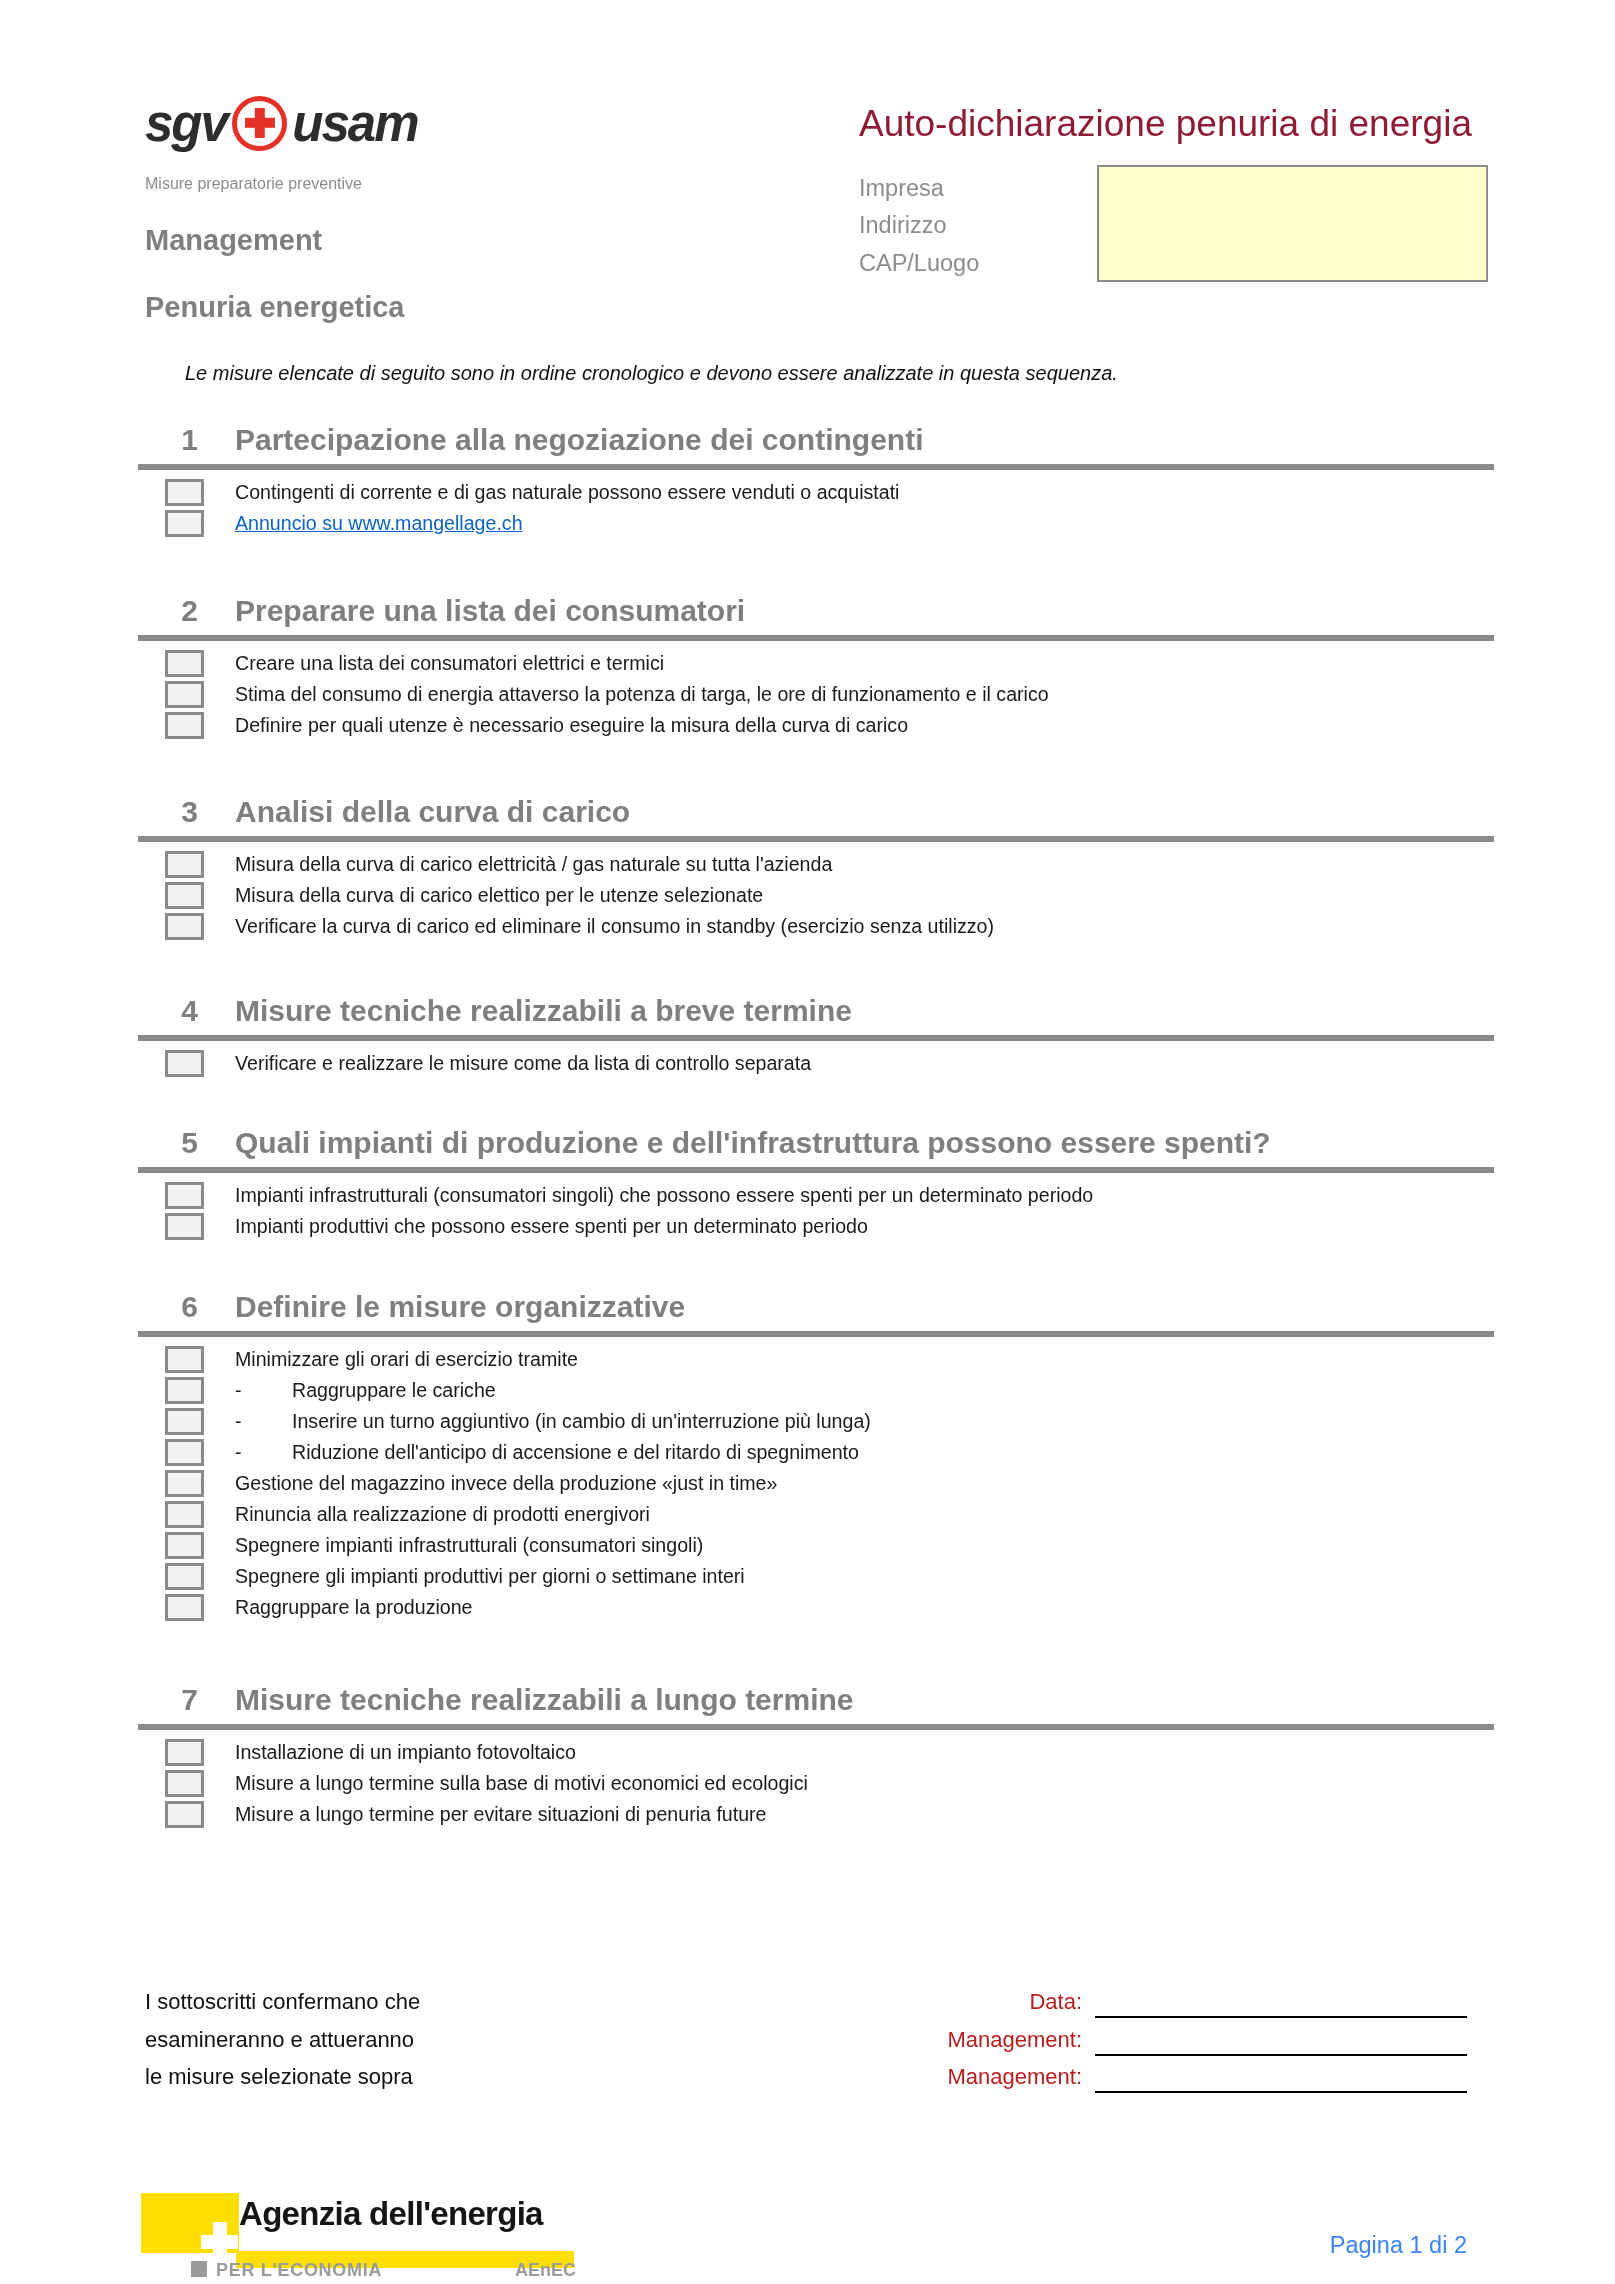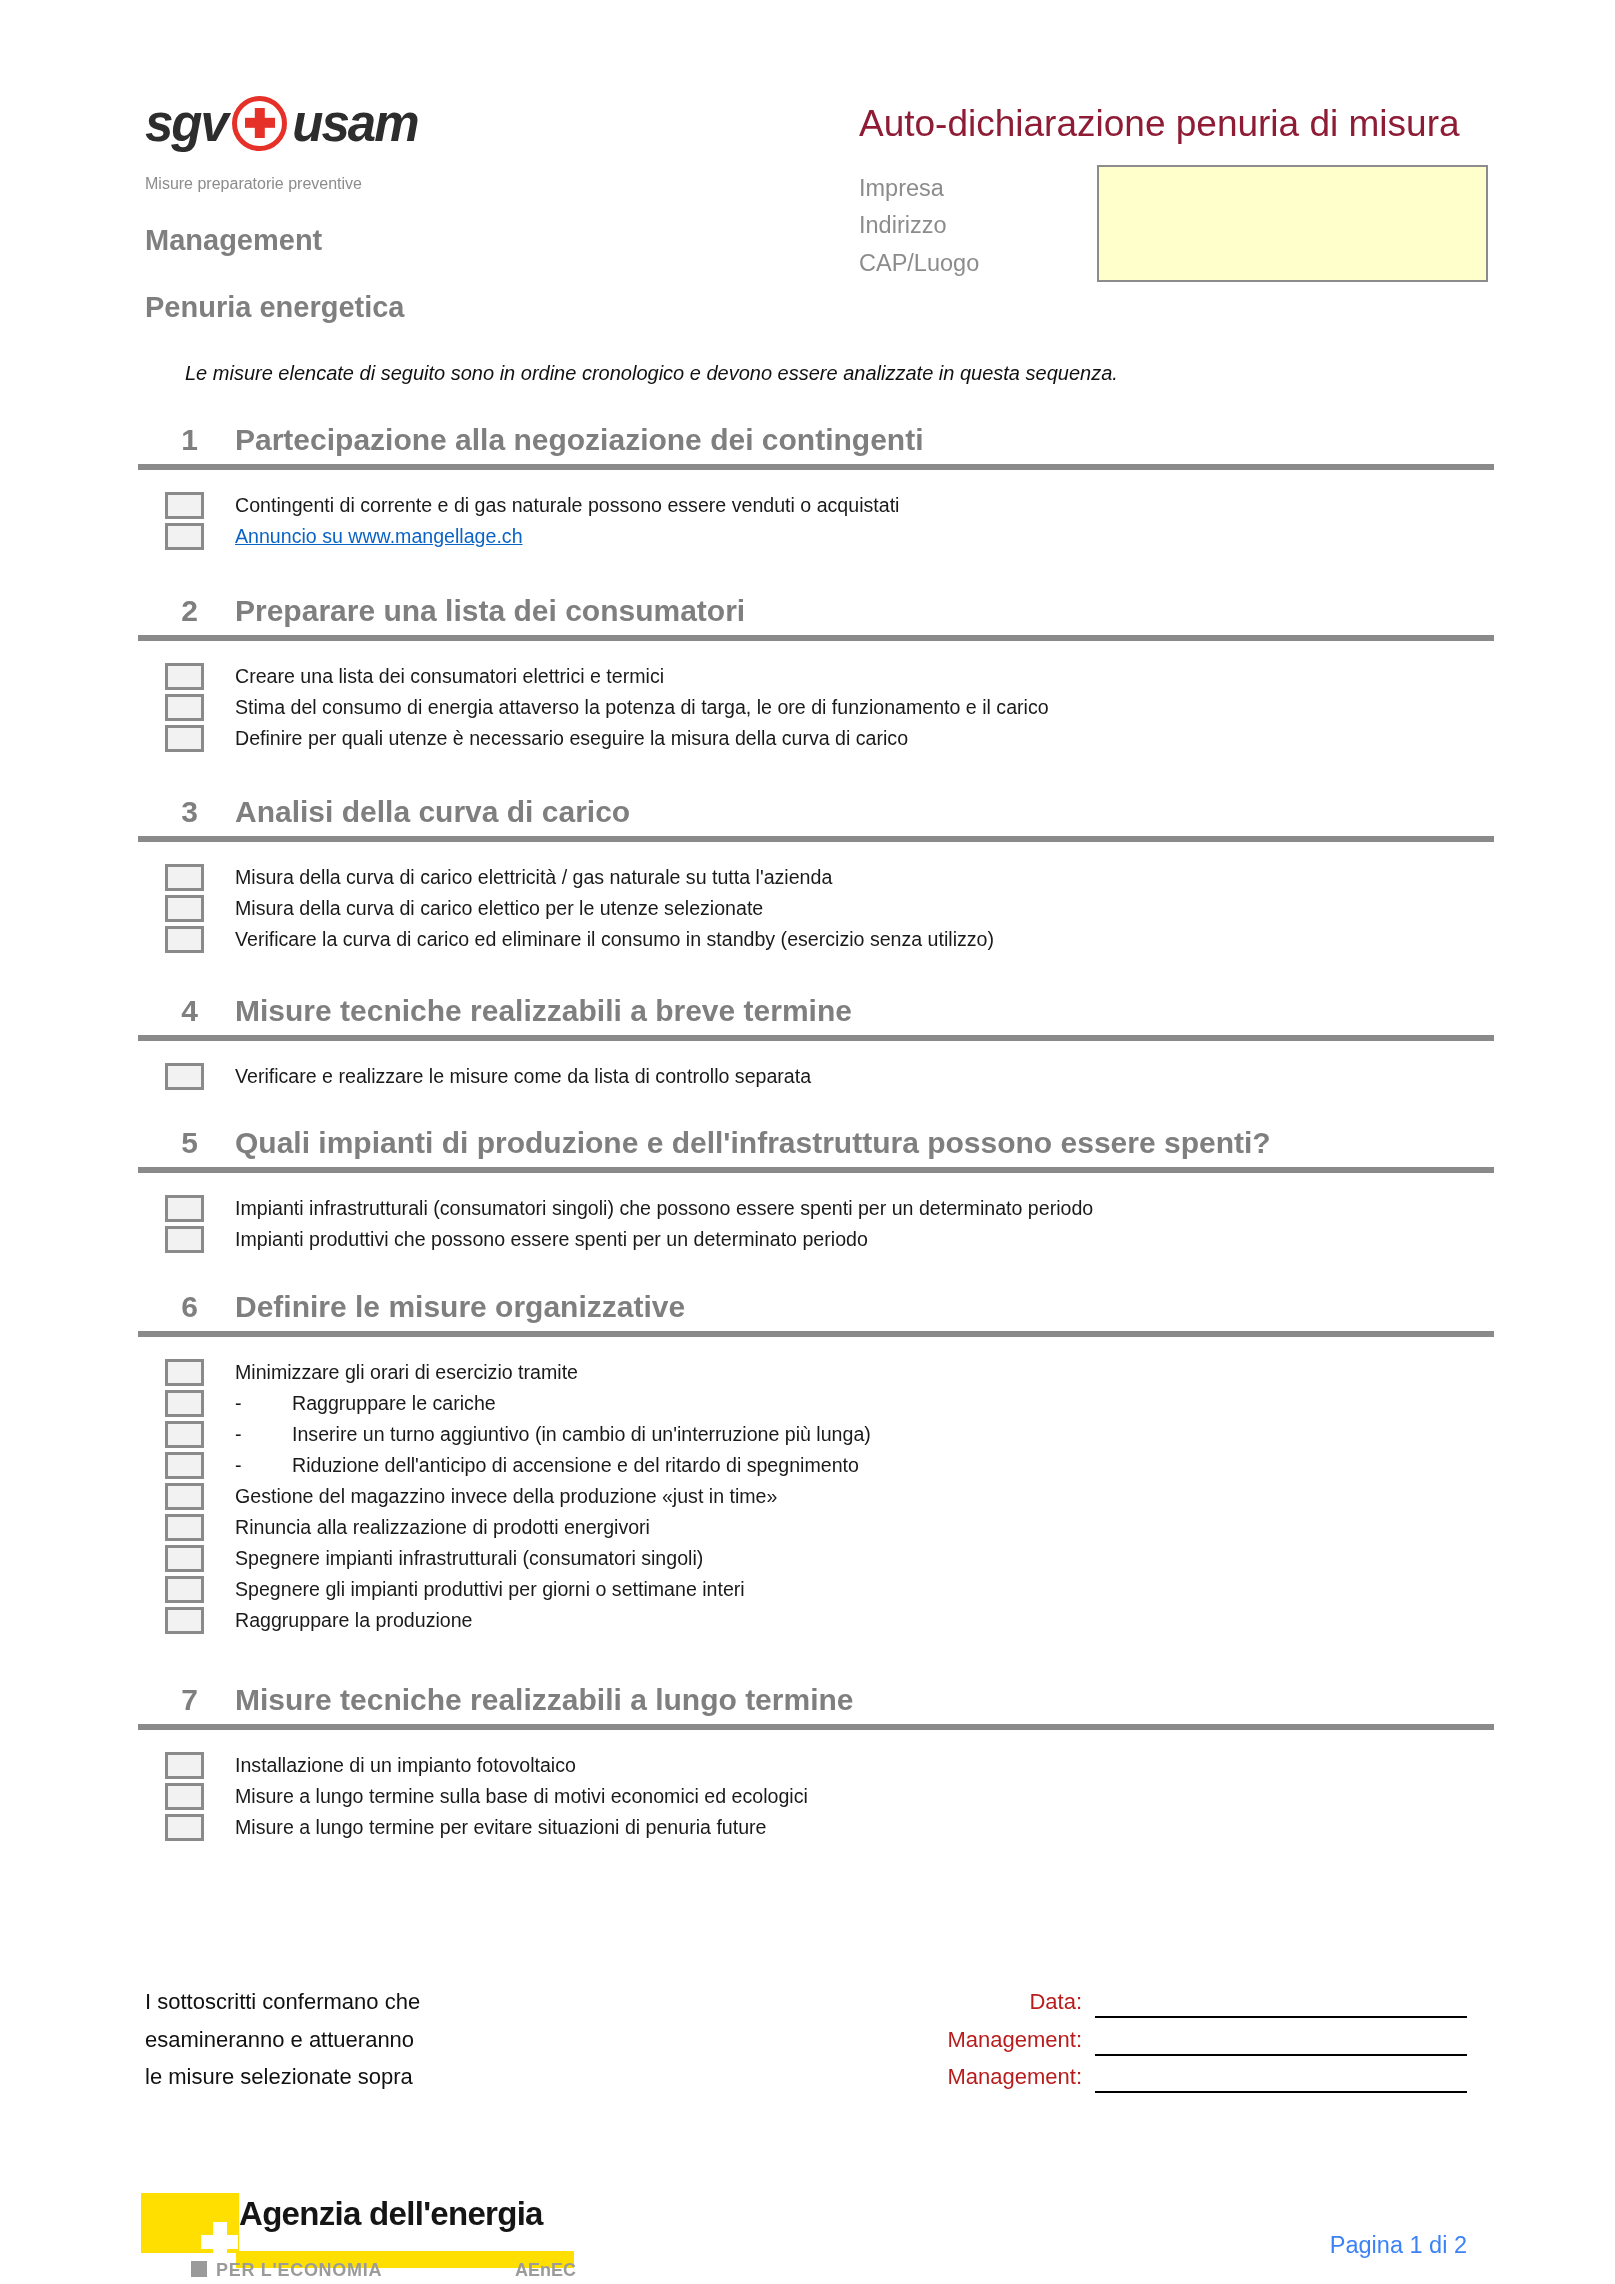--- a/index.html
+++ b/index.html
@@ -28,21 +28,21 @@
 
   .intro{position:absolute;left:145px;top:362px;font-size:20px;font-style:italic;color:#111;margin-left:40px;}
 
   
   .section{position:absolute;left:0;right:0;}
   .heading{position:relative;height:35px;}
   .num{position:absolute;left:138px;width:60px;text-align:right;font-size:30px;font-weight:700;
     color:#7f7f7f;line-height:35px;}
   .stitle{position:absolute;left:235px;font-size:30px;font-weight:700;color:#7f7f7f;line-height:35px;white-space:nowrap;}
   .rule{margin:6.5px 122px 0 138px;height:6.5px;background:#8a8a8a;}
-  .items{margin-top:20px;}
+  .items{margin-top:7px;}
   .item{position:relative;height:31px;}
   .checkbox{position:absolute;left:165px;top:2px;width:39px;height:27px;background:#f2f2f2;
     border:3.9px solid #8a8a8a;box-sizing:border-box;cursor:pointer;}
   .itext{position:absolute;left:235px;line-height:31px;font-size:19.6px;color:#1a1a1a;white-space:nowrap;}
   a.itext{color:#0b63c5;text-decoration:underline;}
   .bullet{display:inline-block;width:57px;}
 
   
   .confirm-row{position:absolute;left:0;width:100%;height:38px;}
   .cr0{top:1983px}.cr1{top:2021px}.cr2{top:2058px}
@@ -70,21 +70,21 @@
 
   <div class="logo-row">
     <span>sgv</span>
     <span class="emblem"></span>
     <span>usam</span>
   </div>
   <div class="hdr-sub">Misure preparatorie preventive</div>
   <div class="hdr-mgmt">Management</div>
   <div class="hdr-pen">Penuria energetica</div>
 
-  <div class="doc-title">Auto-dichiarazione penuria di misura</div>
+  <div class="doc-title">Auto-dichiarazione penuria di energia</div>
   <div class="co-label co-impresa">Impresa</div>
   <div class="co-label co-indirizzo">Indirizzo</div>
   <div class="co-label co-cap">CAP/Luogo</div>
   <div class="company-box"></div>
 
   <div class="intro">Le misure elencate di seguito sono in ordine cronologico e devono essere analizzate in questa sequenza.</div>
 
   <div>
       <section class="section" style="top: 422px;">
         <div class="heading">

